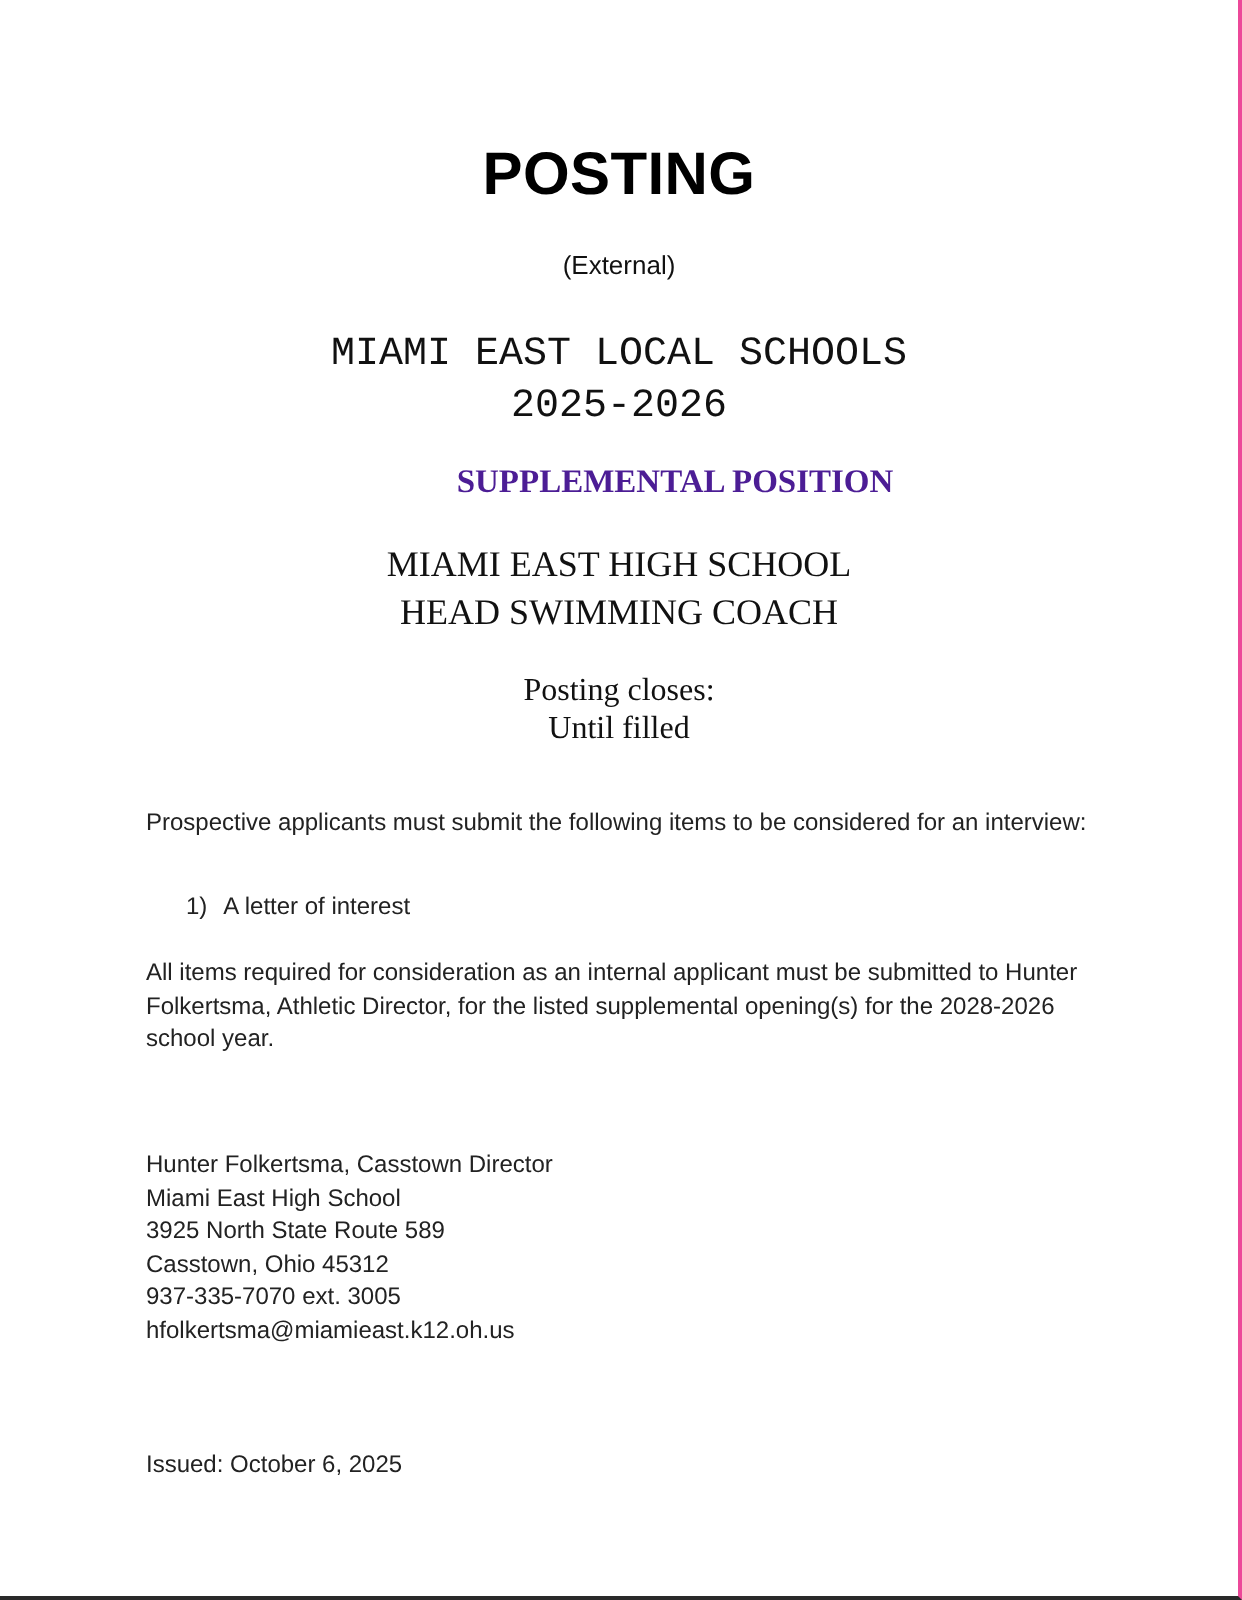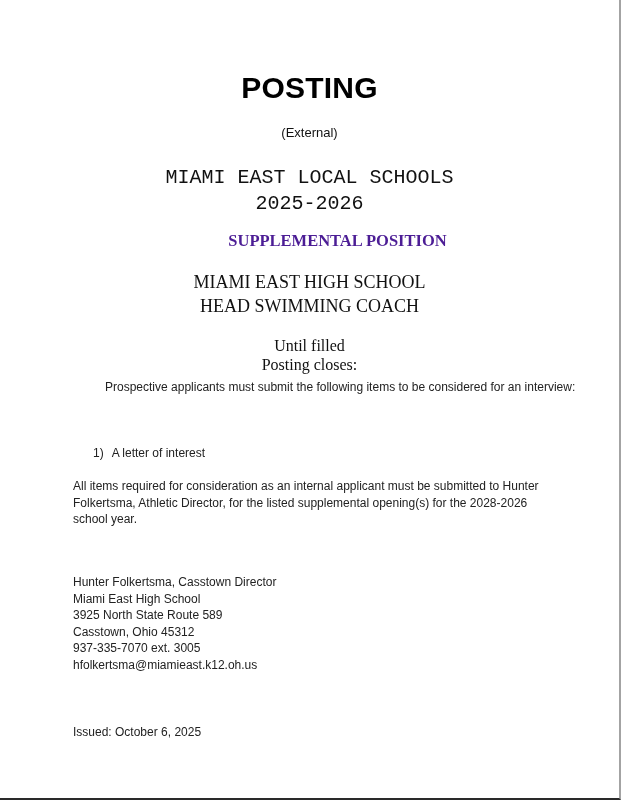--- a/index.html
+++ b/index.html
@@ -13,21 +13,21 @@
       position: relative;
       overflow: hidden;
     }
     .page {
       position: absolute;
       left: 0;
       top: 0;
       width: 619px;
       height: 798px;
       background: #ffffff;
-      border-right: 2px solid #a3a3a3;
+      border-right: 2px solid #ec4899;
       border-bottom: 2px solid #2a2a2a;
       color: #000;
     }
     .center {
       position: absolute;
       left: 0;
       width: 619px;
       text-align: center;
       white-space: nowrap;
     }
@@ -76,21 +76,21 @@
     }
     .body-text {
       position: absolute;
       left: 73px;
       width: 480px;
       font-family: "Liberation Sans", sans-serif;
       font-size: 12px;
       line-height: 16.5px;
       color: #222;
     }
-    .p1 { top: 379px; margin-left: 32px; }
+    .p1 { top: 403px; }
     .list { top: 445px; left: 93px; }
     .list .num { display: inline-block; width: 16px; }
     .p2 { top: 478px; width: 490px; }
     .p3 { top: 542px; }
     .address { top: 574px; }
     .address div { white-space: nowrap; }
     .issued { top: 724px; }
   </style>
 </head>
 <body>
@@ -106,22 +106,22 @@
   </div>
 
   <div class="center serif position-type">SUPPLEMENTAL POSITION</div>
 
   <div class="center serif school">
     <div>MIAMI EAST HIGH SCHOOL</div>
     <div>HEAD SWIMMING COACH</div>
   </div>
 
   <div class="center serif closes">
+    <div>Posting closes:</div>
     <div>Until filled</div>
-    <div>Posting closes:</div>
   </div>
 
   <div class="body-text p1">Prospective applicants must submit the following items to be considered for an interview:</div>
 
   <div class="body-text list">
     <div>
       <span class="num">1)</span>
       <span>A letter of interest</span>
     </div>
   </div>

